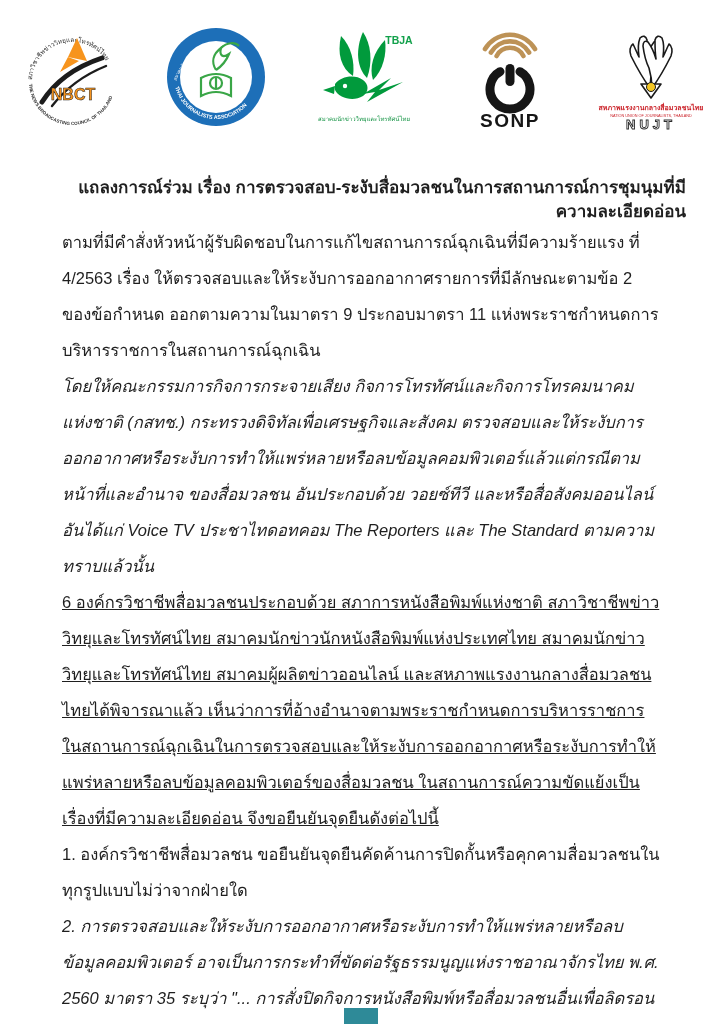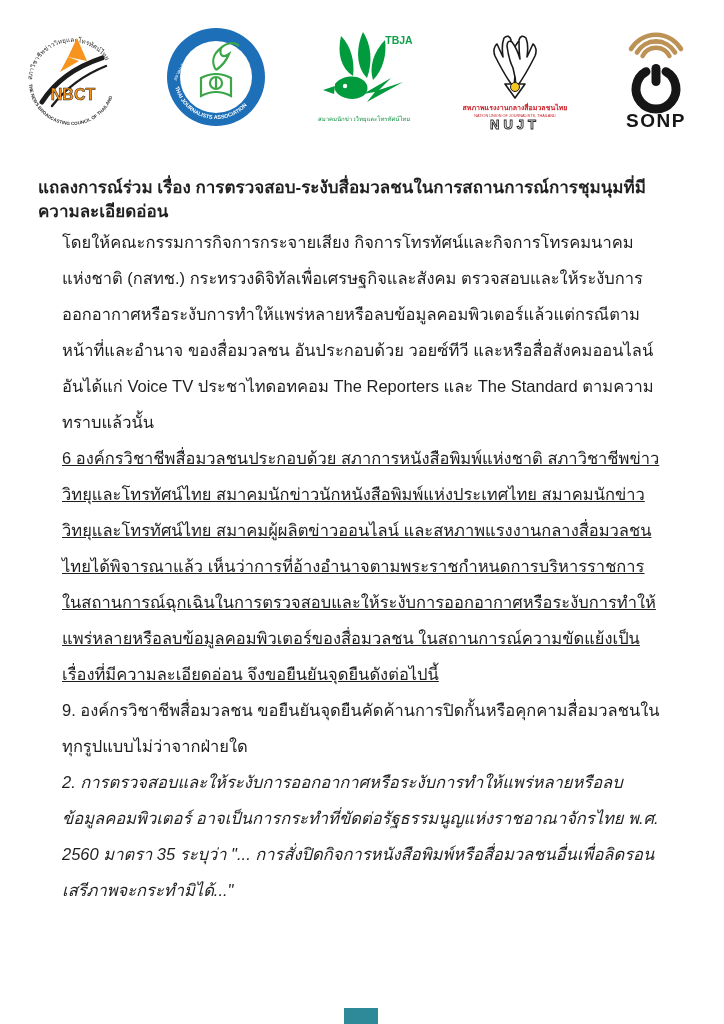--- a/index.html
+++ b/index.html
@@ -8,27 +8,27 @@
     background:#ffffff;overflow:hidden;
     font-family:"Liberation Sans",sans-serif;color:#1f1f1f;
   }
   .logos{
     display:flex;justify-content:space-between;align-items:flex-start;
     padding:26px 20px 0 20px;height:110px;
   }
   .logo{flex:0 0 auto;display:flex;flex-direction:column;}
   svg text{font-family:"Liberation Sans",sans-serif;}
   .title{
-    margin:40px 38px 0 38px;text-align:left;
+    margin:40px 38px 0 38px;text-align:right;
     font-size:17px;font-weight:bold;line-height:24px;
   }
   .bodytext{margin:0 62px;font-size:16.5px;line-height:36px;text-align:left;}
   .bodytext p{margin:0;}
   .p1{margin-top:50px;}
-  .p2{margin-top:22px;}
+  .p2{margin-top:22px;font-style:italic;}
   .p3{margin-top:40px;text-decoration:underline;}
   .item1{margin-top:24px;}
   .item2{margin-top:50px;font-style:italic;}
   .footer-mark{
     position:absolute;left:344px;top:1008px;width:34px;height:16px;
     background:#2e8a98;
   }
 </style>
 </head>
 <body>
@@ -92,52 +92,53 @@
           <polygon points="28,60 16,64 27,68"></polygon>
           <polygon points="56,68 84,52 72,64 96,56 60,76 68,66"></polygon>
         </g>
         <circle cx="38" cy="60" r="2.2" fill="#ffffff"></circle>
         <text x="92" y="18" text-anchor="middle" font-size="10.5" font-weight="bold" fill="#12a14b">TBJA</text>
         <text x="57" y="95" text-anchor="middle" font-size="6" fill="#0a8f3c">สมาคมนักข่าววิทยุและโทรทัศน์ไทย</text>
       </svg>
     </div>
 
     <div class="logo">
+      <svg width="96" height="106" viewBox="0 0 96 106">
+        <g stroke="#bd9256" stroke-width="4.6" fill="none" stroke-linecap="round">
+          <path d="M 34.6 30 A 15 15 0 0 1 61.4 30"></path>
+          <path d="M 28.9 26.5 A 22 22 0 0 1 67.1 26.5"></path>
+          <path d="M 23 23 A 29 29 0 0 1 73 23"></path>
+        </g>
+        <path d="M 58 45.7 A 20 20 0 1 1 38 45.7" stroke="#161616" stroke-width="9" fill="none" stroke-linecap="round"></path>
+        <rect x="43.5" y="38" width="9" height="22" rx="4.5" fill="#161616"></rect>
+        <text x="48" y="101" text-anchor="middle" font-size="19" font-weight="bold" letter-spacing="1.5" fill="#161616">SONP</text>
+      </svg>
+    </div>
+
+    <div class="logo">
       <svg width="106" height="106" viewBox="0 0 106 106">
         <g fill="#ffffff" stroke="#1a1a1a" stroke-width="1.6" stroke-linejoin="round">
           <path d="M 52 62 C 46 54 40 44 33 30 C 31 25 32 20 35 18 C 37 22 39 27 41 31 C 40 24 40 17 42 12 C 45 9 48 10 49 14 C 49 20 49 27 48 33 C 50 26 53 20 56 16 C 59 14 61 16 61 20 C 60 28 58 36 55 42 C 53 49 52 56 52 62 Z"></path>
           <path d="M 54 62 C 60 54 66 44 73 30 C 75 25 74 20 71 18 C 69 22 67 27 65 31 C 66 24 66 17 64 12 C 61 9 58 10 57 14 C 57 20 57 27 58 33 C 56 26 53 20 50 16 C 47 14 45 16 45 20 C 46 28 48 36 51 42 C 53 49 54 56 54 62 Z"></path>
           <path d="M 43 58 L 63 58 L 53 72 Z"></path>
         </g>
         <circle cx="53" cy="61" r="4.5" fill="#f5c723" stroke="#1a1a1a" stroke-width="1"></circle>
         <text x="53" y="84" text-anchor="middle" font-size="7" font-weight="bold" fill="#cb2229">สหภาพแรงงานกลางสื่อมวลชนไทย</text>
         <text x="53" y="91" text-anchor="middle" font-size="3.8" fill="#cb2229">NATION UNION OF JOURNALISTS, THAILAND</text>
         <text x="53" y="103" text-anchor="middle" font-size="13" font-weight="bold" letter-spacing="4" fill="none" stroke="#2b2b2b" stroke-width="0.9">NUJT</text>
       </svg>
     </div>
 
-    <div class="logo">
-      <svg width="96" height="106" viewBox="0 0 96 106">
-        <g stroke="#bd9256" stroke-width="4.6" fill="none" stroke-linecap="round">
-          <path d="M 34.6 30 A 15 15 0 0 1 61.4 30"></path>
-          <path d="M 28.9 26.5 A 22 22 0 0 1 67.1 26.5"></path>
-          <path d="M 23 23 A 29 29 0 0 1 73 23"></path>
-        </g>
-        <path d="M 58 45.7 A 20 20 0 1 1 38 45.7" stroke="#161616" stroke-width="9" fill="none" stroke-linecap="round"></path>
-        <rect x="43.5" y="38" width="9" height="22" rx="4.5" fill="#161616"></rect>
-        <text x="48" y="101" text-anchor="middle" font-size="19" font-weight="bold" letter-spacing="1.5" fill="#161616">SONP</text>
-      </svg>
-    </div>
-
   </div>
 
   <div class="title">แถลงการณ์ร่วม เรื่อง การตรวจสอบ-ระงับสื่อมวลชนในการสถานการณ์การชุมนุมที่มีความละเอียดอ่อน</div>
 
   <div class="bodytext">
+    <p class="p1">ตามที่มีคำสั่งหัวหน้าผู้รับผิดชอบในการแก้ไขสถานการณ์ฉุกเฉินที่มีความร้ายแรง ที่ 4/2563 เรื่อง ให้ตรวจสอบและให้ระงับการออกอากาศรายการที่มีลักษณะตามข้อ 2 ของข้อกำหนด ออกตามความในมาตรา 9 ประกอบมาตรา 11 แห่งพระราชกำหนดการบริหารราชการในสถานการณ์ฉุกเฉิน</p>
     <p class="p2">โดยให้คณะกรรมการกิจการกระจายเสียง กิจการโทรทัศน์และกิจการโทรคมนาคมแห่งชาติ (กสทช.) กระทรวงดิจิทัลเพื่อเศรษฐกิจและสังคม ตรวจสอบและให้ระงับการออกอากาศหรือระงับการทำให้แพร่หลายหรือลบข้อมูลคอมพิวเตอร์แล้วแต่กรณีตามหน้าที่และอำนาจ ของสื่อมวลชน อันประกอบด้วย วอยซ์ทีวี และหรือสื่อสังคมออนไลน์ อันได้แก่ Voice TV ประชาไทดอทคอม The Reporters และ The Standard ตามความทราบแล้วนั้น</p>
     <p class="p3">6 องค์กรวิชาชีพสื่อมวลชนประกอบด้วย สภาการหนังสือพิมพ์แห่งชาติ สภาวิชาชีพข่าววิทยุและโทรทัศน์ไทย สมาคมนักข่าวนักหนังสือพิมพ์แห่งประเทศไทย สมาคมนักข่าววิทยุและโทรทัศน์ไทย สมาคมผู้ผลิตข่าวออนไลน์ และสหภาพแรงงานกลางสื่อมวลชนไทยได้พิจารณาแล้ว เห็นว่าการที่อ้างอำนาจตามพระราชกำหนดการบริหารราชการในสถานการณ์ฉุกเฉินในการตรวจสอบและให้ระงับการออกอากาศหรือระงับการทำให้แพร่หลายหรือลบข้อมูลคอมพิวเตอร์ของสื่อมวลชน ในสถานการณ์ความขัดแย้งเป็นเรื่องที่มีความละเอียดอ่อน จึงขอยืนยันจุดยืนดังต่อไปนี้</p>
-    <p class="item1">9. องค์กรวิชาชีพสื่อมวลชน ขอยืนยันจุดยืนคัดค้านการปิดกั้นหรือคุกคามสื่อมวลชนในทุกรูปแบบไม่ว่าจากฝ่ายใด</p>
+    <p class="item1">1. องค์กรวิชาชีพสื่อมวลชน ขอยืนยันจุดยืนคัดค้านการปิดกั้นหรือคุกคามสื่อมวลชนในทุกรูปแบบไม่ว่าจากฝ่ายใด</p>
     <p class="item2">2. การตรวจสอบและให้ระงับการออกอากาศหรือระงับการทำให้แพร่หลายหรือลบข้อมูลคอมพิวเตอร์ อาจเป็นการกระทำที่ขัดต่อรัฐธรรมนูญแห่งราชอาณาจักรไทย พ.ศ. 2560 มาตรา 35 ระบุว่า "... การสั่งปิดกิจการหนังสือพิมพ์หรือสื่อมวลชนอื่นเพื่อลิดรอนเสรีภาพจะกระทำมิได้..."</p>
   </div>
 
   <div class="footer-mark"></div>
 
 </div>
 
 </body></html>

